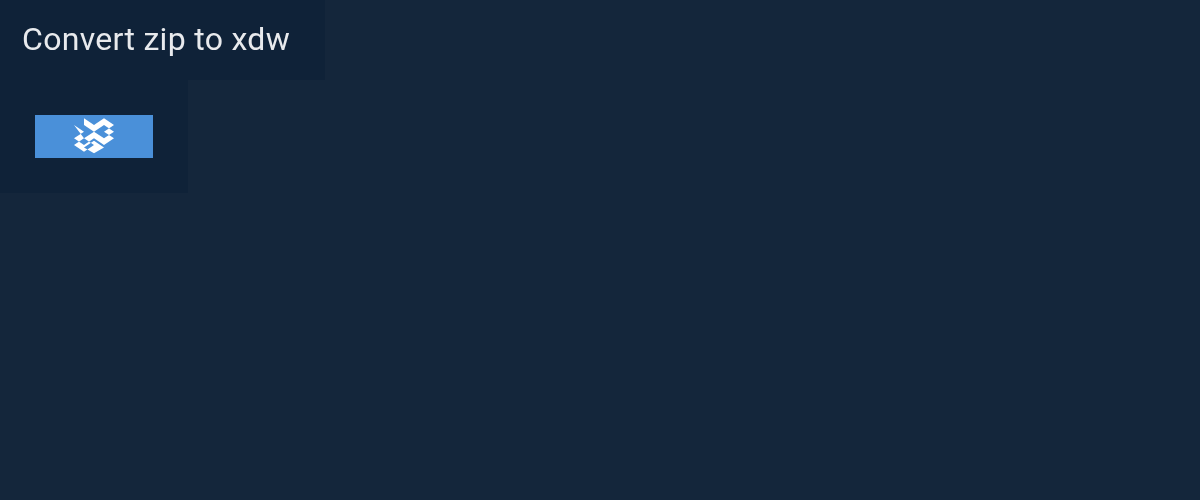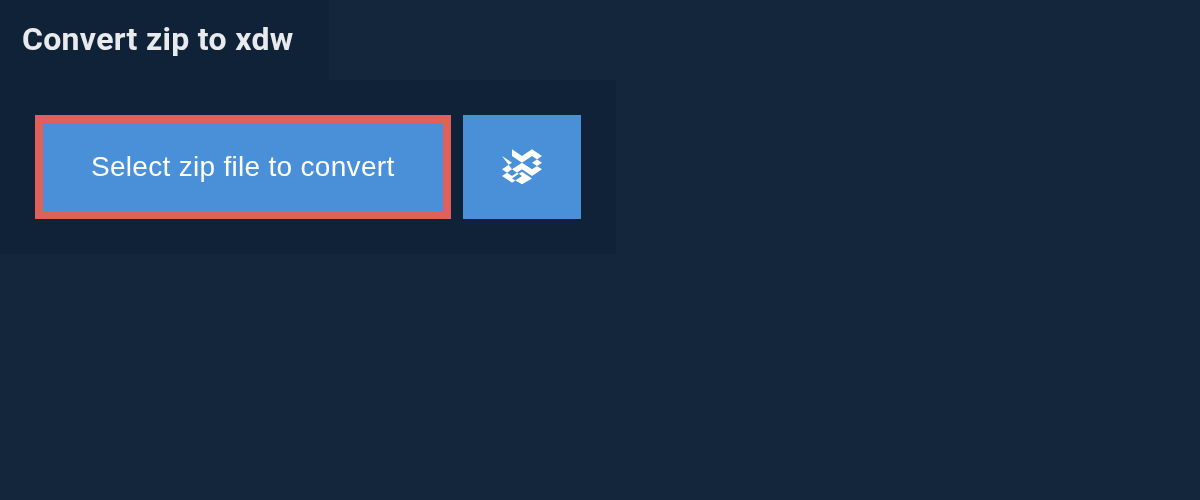--- a/index.html
+++ b/index.html
@@ -13,21 +13,21 @@
       background: #14263b;
       font-family: -apple-system, BlinkMacSystemFont, "Segoe UI", Roboto, Helvetica, Arial, sans-serif;
       font-weight: 300;
     }
     .tab-header {
       background: #0f2238;
       display: inline-block;
       padding: 20px 35px 22px 22px;
       color: #e8eaed;
       font-size: 32px;
-      font-weight: 700;
+      font-weight: 400;
       letter-spacing: 0.3px;
     }
     .panel {
       background: #0f2238;
       padding: 35px 35px;
       display: flex;
       gap: 12px;
       width: fit-content;
     }
     .select-file-button {
@@ -61,23 +61,20 @@
 </head>
 <body>
 
 
 
 <div class="tab-header">
   <span>Convert zip to xdw</span>
 </div>
 
 <div class="panel">
-  <button class="select-file-button">
-    <span>Select zip file to convert</span>
-  </button>
   <button class="dropbox-button">
     <span>
       <svg viewBox="0 0 24 24" xmlns="http://www.w3.org/2000/svg">
         <path d="M6 2L0 6l6 4-6 4 6 4 6-4 6 4 6-4-6-4 6-4-6-4-6 4-6-4zm6 8l6-4 6 4-6 4-6-4zm-6 4l6 4-6 4-6-4 6-4zm0-8l6 4-6 4L0 6l6-4z M12 15.5l-6 4 6 3.5 6-3.5-6-4z"></path>
       </svg>
     </span>
   </button>
 </div>
 
 

